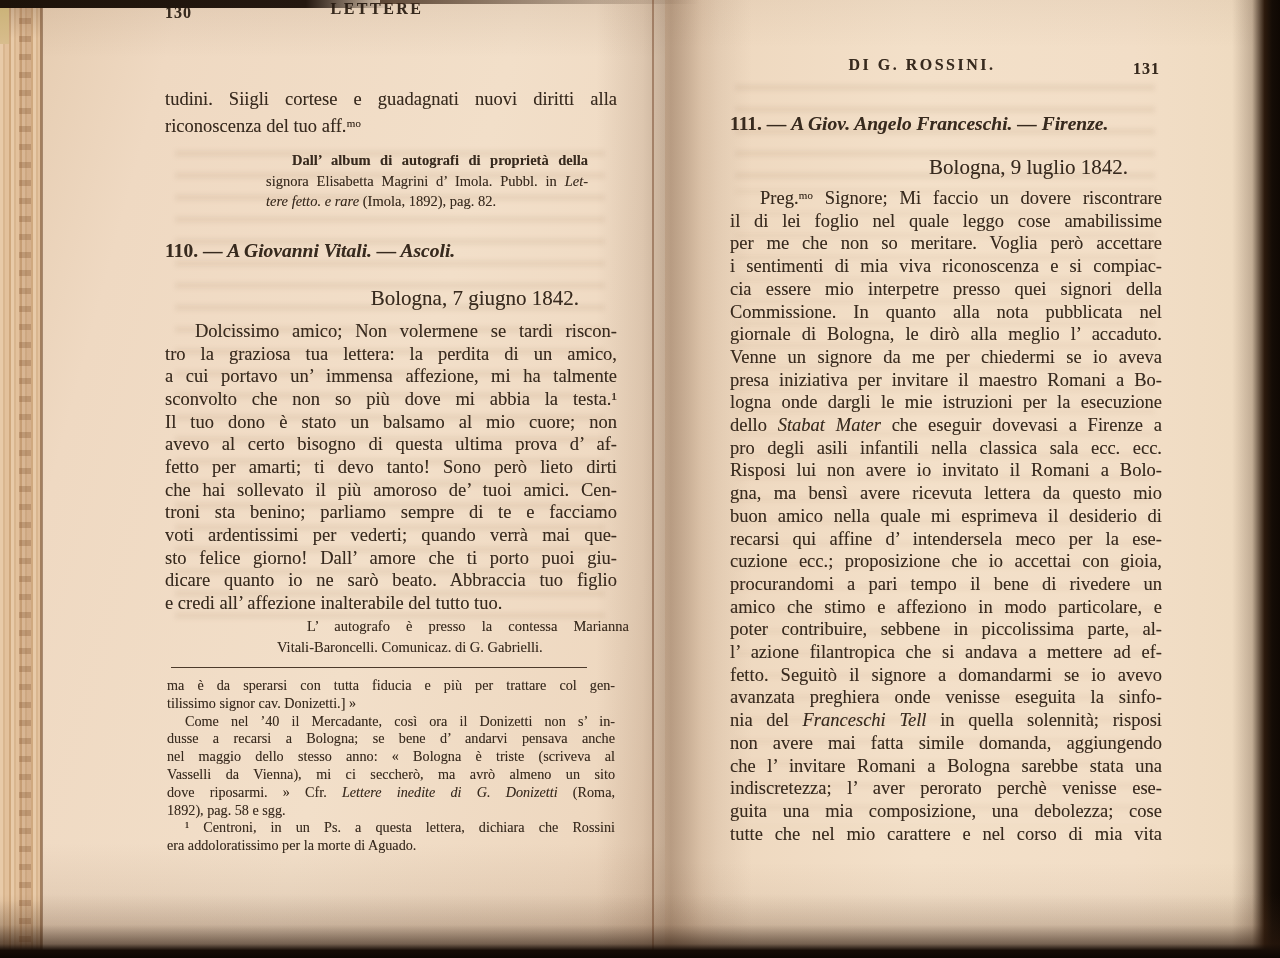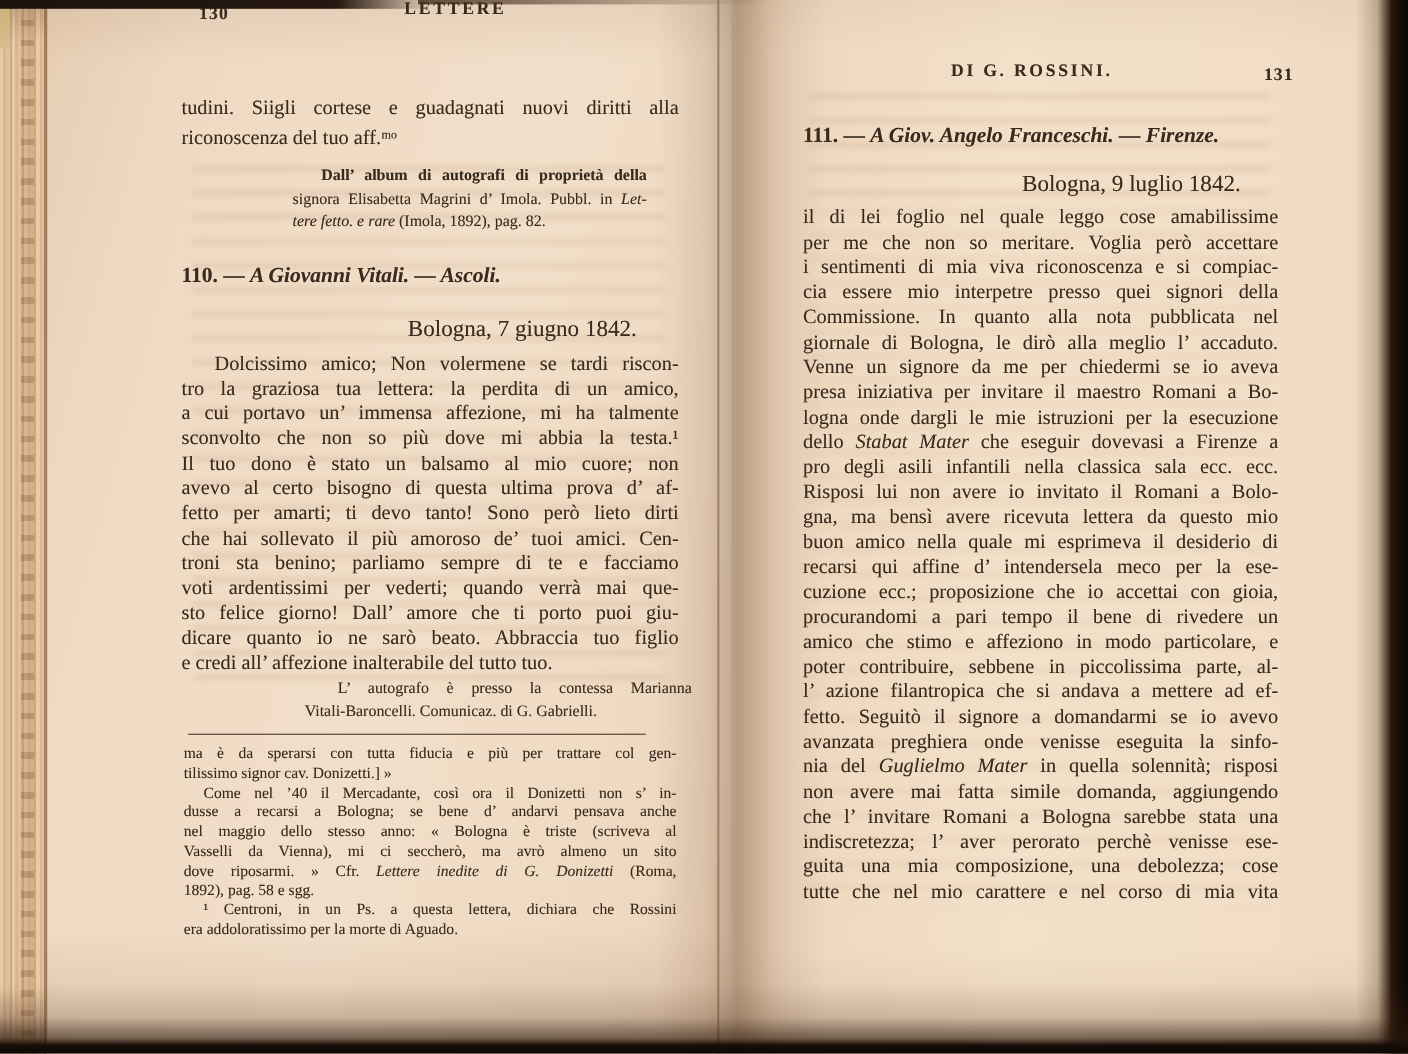--- a/index.html
+++ b/index.html
@@ -77,21 +77,21 @@
   }
   .ghost.g1{left:175px;top:150px;width:430px;height:470px;}
   .ghost.g2{left:735px;top:84px;width:420px;height:100px;}
   .ghost.g3{left:735px;top:188px;width:420px;height:640px;opacity:.55;}
 
   
   .content{position:absolute;top:0;color:#372a1e;text-shadow:0 0 .5px rgba(60,40,28,.35);}
   .left-content{left:165px;width:452px;}
   .right-content{left:730px;width:432px;}
 
-  .hdr-row{position:absolute;left:16px;width:100%;height:22px;font-size:16px;font-weight:700;letter-spacing:2.5px;}
+  .hdr-row{position:absolute;left:0;width:100%;height:22px;font-size:16px;font-weight:700;letter-spacing:2.5px;}
   .hdr-row .pgnum{position:absolute;letter-spacing:1px;}
   .hdr-row .running{position:absolute;transform:translateX(-50%);}
 
   .line{white-space:normal;text-align:justify;text-align-last:justify;}
   .line.no-just{text-align-last:left;}
   .line.indent{text-indent:30px;}
 
   .body-text{position:absolute;left:0;width:100%;font-size:18.5px;line-height:22.65px;}
   .small-text{font-size:14.5px;line-height:20.5px;}
   .small-text .line.indent{text-indent:26px;font-weight:bold;}
@@ -126,21 +126,21 @@
   <div class="edge-corner-olive"></div>
   <div class="page-seam-left"></div>
   <div class="ghost g1"></div>
   <div class="ghost g2"></div>
   <div class="ghost g3"></div>
 
   <div class="content left-content">
 
     <div class="hdr-row">
       <span class="pgnum" style="left:0;top:4px;">130</span>
-      <span class="running" style="left:calc(50% - 14px);top:0;margin-left:21px;">LETTERE</span>
+      <span class="running" style="left:calc(50% - 14px);top:0;">LETTERE</span>
     </div>
 
     <div class="lp-continuation">
         <div class="line">tudini. Siigli cortese e guadagnati nuovi diritti alla</div>
         <div class="line no-just">riconoscenza del tuo aff.ᵐᵒ</div>
       </div>
 
     <div class="lp-source-note small-text">
         <div class="line indent">Dall’ album di autografi di proprietà della</div>
         <div class="line">signora Elisabetta Magrini d’ Imola. Pubbl. in <i>Let-</i></div>
@@ -201,20 +201,21 @@
 
     <div class="heading rp-heading">
       <span class="ltr-num">111.</span>
       <span>—</span>
       <span class="ltr-title">A Giov. Angelo Franceschi. — Firenze.</span>
     </div>
 
     <div class="dateline rp-dateline">Bologna, 9 luglio 1842.</div>
 
     <div class="body-text rp-body">
+        <div class="line indent">Preg.ᵐᵒ Signore; Mi faccio un dovere riscontrare</div>
         <div class="line">il di lei foglio nel quale leggo cose amabilissime</div>
         <div class="line">per me che non so meritare. Voglia però accettare</div>
         <div class="line">i sentimenti di mia viva riconoscenza e si compiac-</div>
         <div class="line">cia essere mio interpetre presso quei signori della</div>
         <div class="line">Commissione. In quanto alla nota pubblicata nel</div>
         <div class="line">giornale di Bologna, le dirò alla meglio l’ accaduto.</div>
         <div class="line">Venne un signore da me per chiedermi se io aveva</div>
         <div class="line">presa iniziativa per invitare il maestro Romani a Bo-</div>
         <div class="line">logna onde dargli le mie istruzioni per la esecuzione</div>
         <div class="line">dello <i>Stabat Mater</i> che eseguir dovevasi a Firenze a</div>
@@ -223,21 +224,21 @@
         <div class="line">gna, ma bensì avere ricevuta lettera da questo mio</div>
         <div class="line">buon amico nella quale mi esprimeva il desiderio di</div>
         <div class="line">recarsi qui affine d’ intendersela meco per la ese-</div>
         <div class="line">cuzione ecc.; proposizione che io accettai con gioia,</div>
         <div class="line">procurandomi a pari tempo il bene di rivedere un</div>
         <div class="line">amico che stimo e affeziono in modo particolare, e</div>
         <div class="line">poter contribuire, sebbene in piccolissima parte, al-</div>
         <div class="line">l’ azione filantropica che si andava a mettere ad ef-</div>
         <div class="line">fetto. Seguitò il signore a domandarmi se io avevo</div>
         <div class="line">avanzata preghiera onde venisse eseguita la sinfo-</div>
-        <div class="line">nia del <i>Guglielmo Mater</i> in quella solennità; risposi</div>
+        <div class="line">nia del <i>Franceschi Tell</i> in quella solennità; risposi</div>
         <div class="line">non avere mai fatta simile domanda, aggiungendo</div>
         <div class="line">che l’ invitare Romani a Bologna sarebbe stata una</div>
         <div class="line">indiscretezza; l’ aver perorato perchè venisse ese-</div>
         <div class="line">guita una mia composizione, una debolezza; cose</div>
         <div class="line">tutte che nel mio carattere e nel corso di mia vita</div>
       </div>
   </div>
 
   <div class="top-dark-line"></div>
   <div class="top-dark-line-thin"></div>

